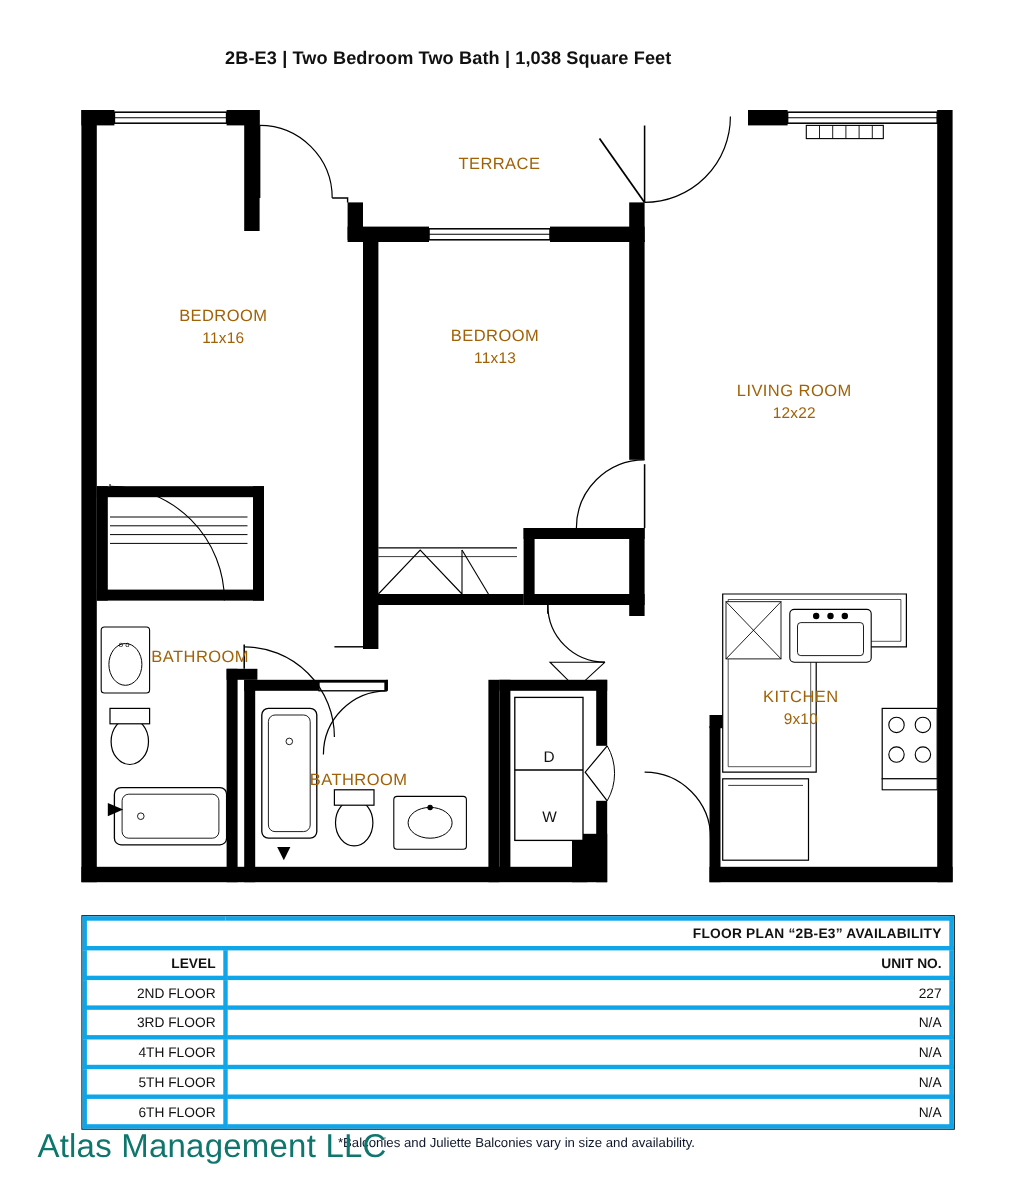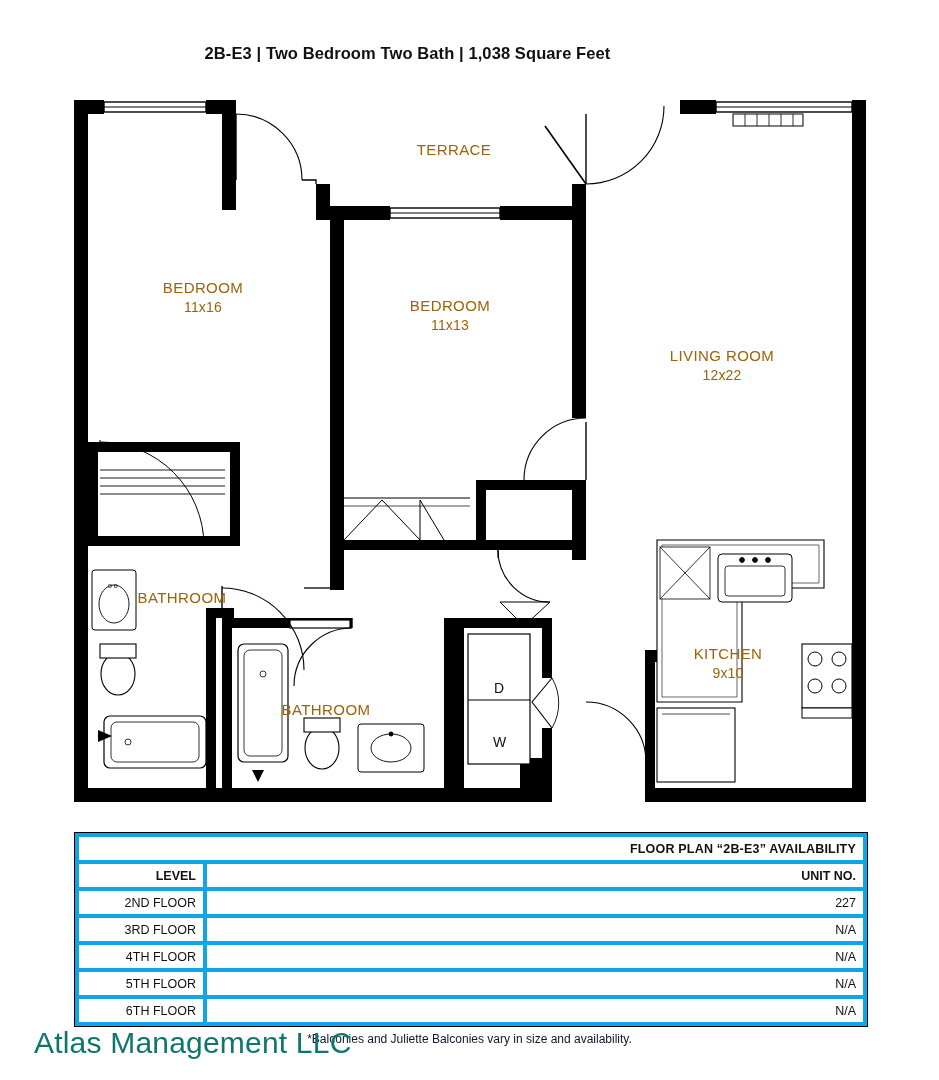--- a/index.html
+++ b/index.html
@@ -322,21 +322,21 @@
   </div>
 
   <div class="room-label" style="left:94px; top:500px; width:176px;">
     <span>BATHROOM</span>
   </div>
 
   <div class="room-label" style="left:238px; top:612px; width:176px;">
     <span>BATHROOM</span>
   </div>
 
-  <div class="room-label" style="left:642px; top:556px; width:172px;">
+  <div class="room-label" style="left:642px; top:536px; width:172px;">
     <span>KITCHEN</span>
     <span class="dim">9x10</span>
   </div>
 
   <div class="appl-label" style="left:494px; top:592px;">D</div>
   <div class="appl-label" style="left:493px; top:646px;">W</div>
 </div>
 
 <div class="avail">
   <table>

